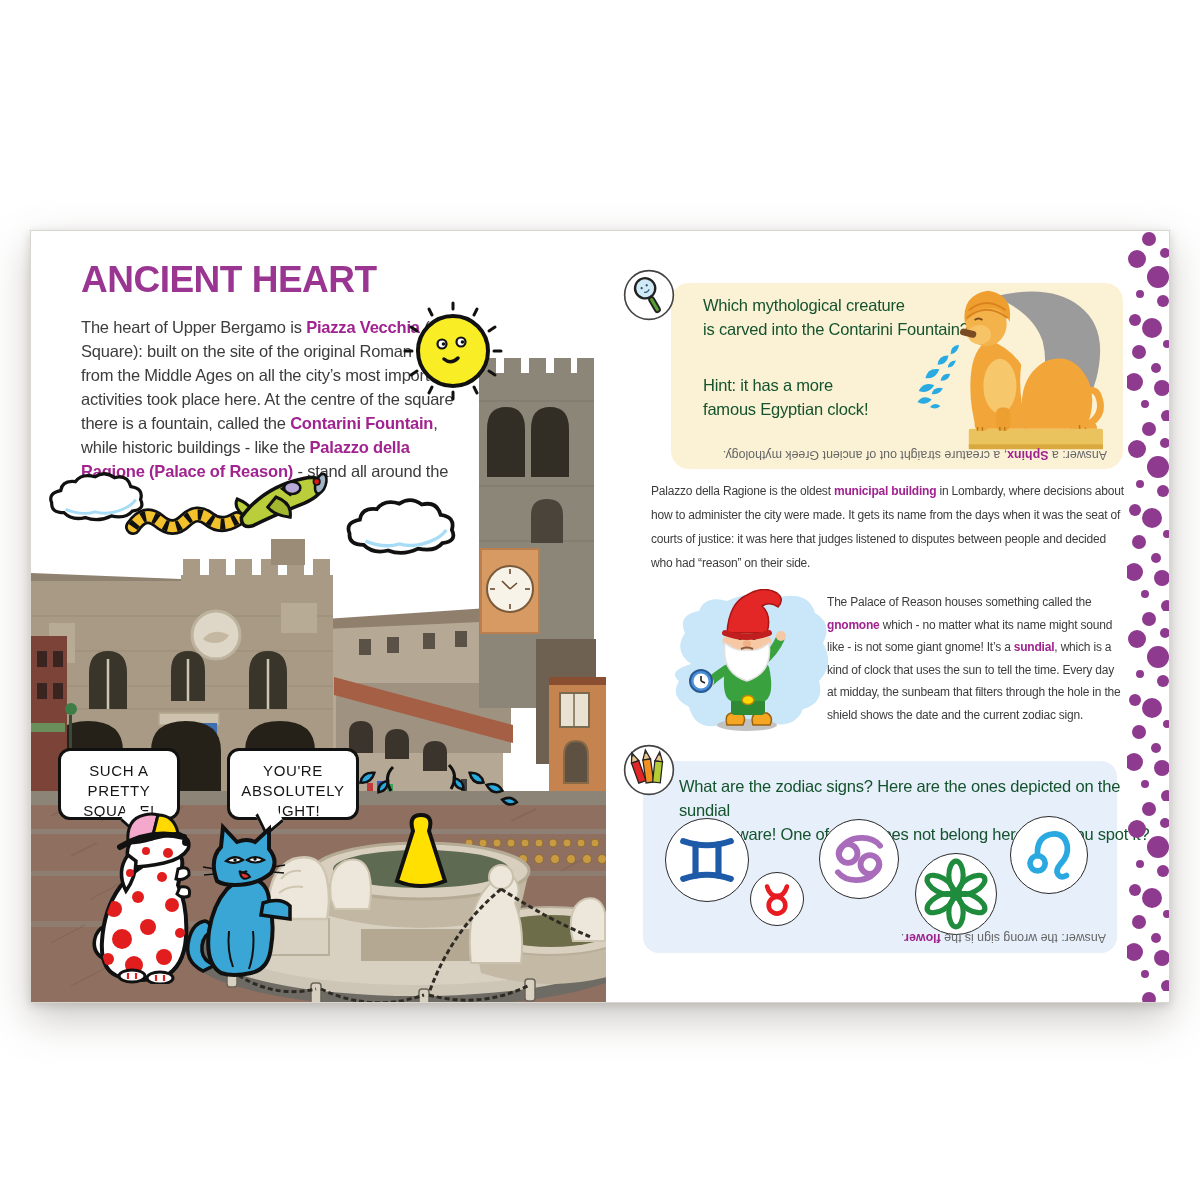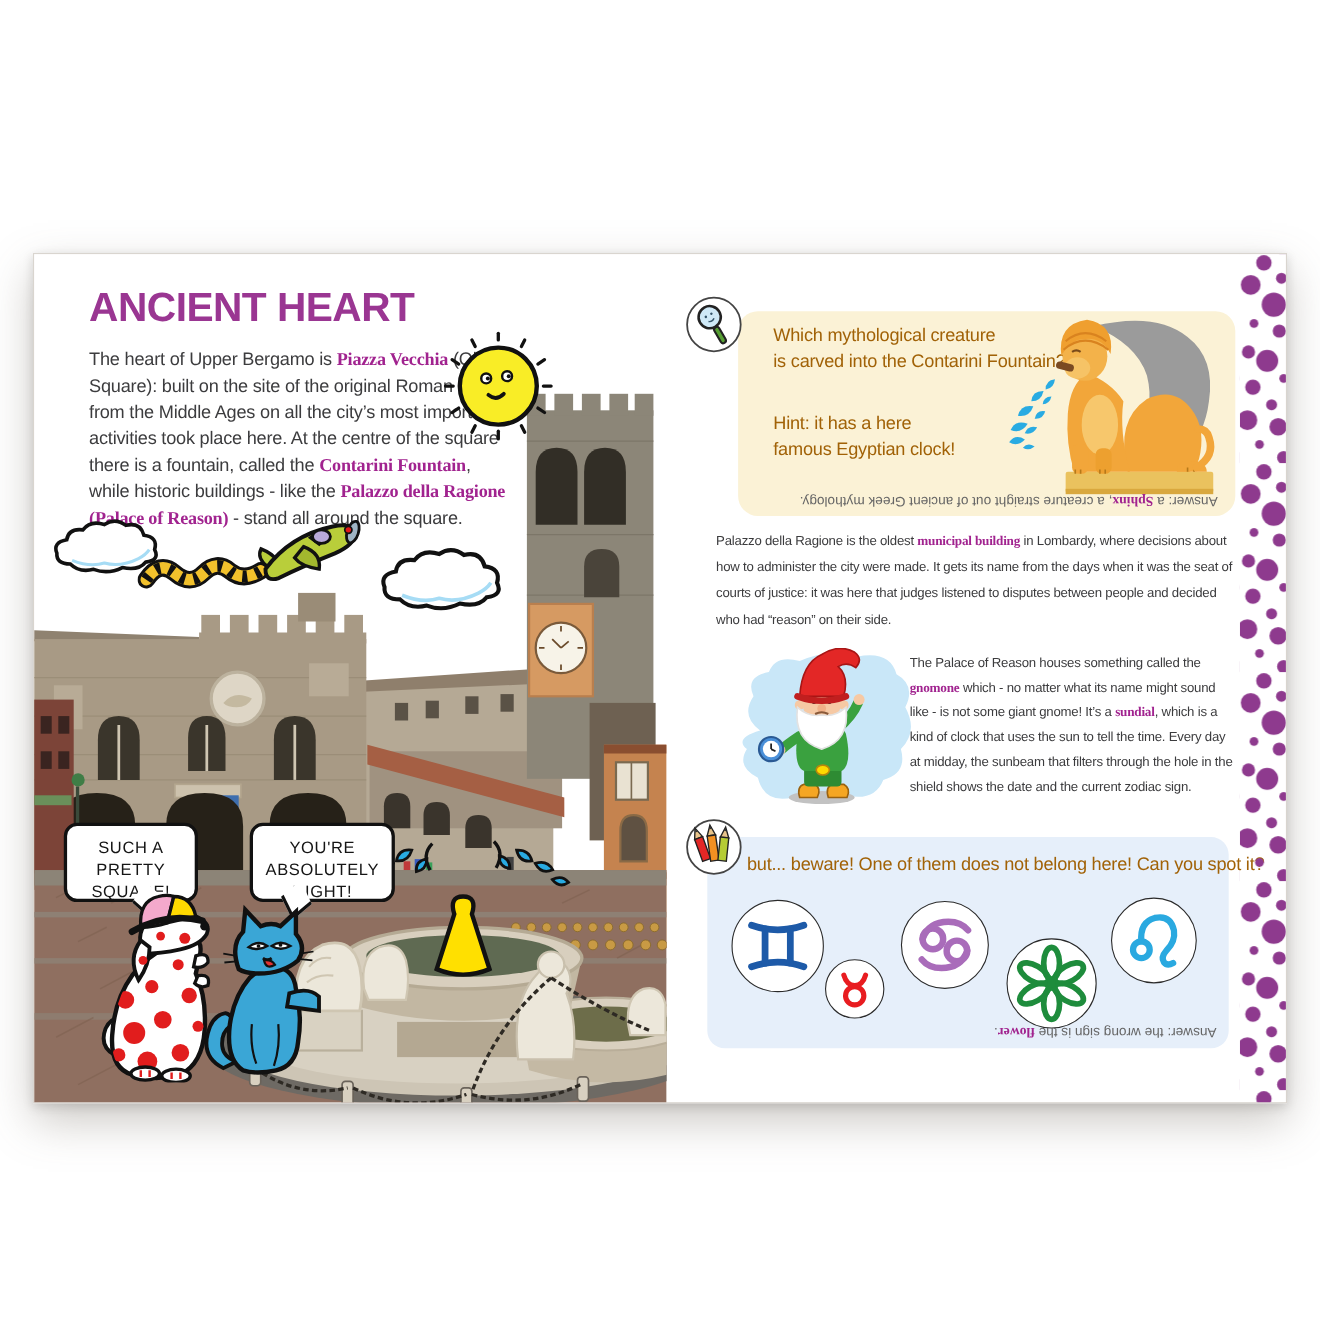--- a/index.html
+++ b/index.html
@@ -5,22 +5,22 @@
   html,body{margin:0;padding:0;background:#ffffff;}
   .stage{position:relative;width:1200px;height:1200px;background:#fff;overflow:hidden;
          font-family:"Liberation Sans",sans-serif;margin-top:17px;}
   .book-page{position:absolute;left:30px;top:213px;width:1140px;height:773px;background:#ffffff;
     border:1px solid #d9d5cf;box-sizing:border-box;overflow:hidden;
     box-shadow:0 16px 38px rgba(110,100,90,.35),0 3px 9px rgba(0,0,0,.15);}
   .abs{position:absolute;}
   .page-title{left:50px;top:28px;font-size:37px;font-weight:800;letter-spacing:-0.5px;color:#9a3692;}
   .body-text{color:#3c3c3e;font-size:16.5px;line-height:24px;letter-spacing:-0.2px;}
   .intro{left:50px;top:84px;width:384px;}
-  .hl{color:#a1238f;font-weight:700;font-family:Liberation Serif, serif;}
-  .q-text{color:#a16207;font-size:16.5px;line-height:24px;letter-spacing:-0.2px;}
+  .hl{color:#a1238f;font-weight:700;}
+  .q-text{color:#14532d;font-size:16.5px;line-height:24px;letter-spacing:-0.2px;}
   .panel{border-radius:18px;}
   .sphinx-panel{left:640px;top:52px;width:452px;height:186px;background:#fbf2d6;}
   .zodiac-panel{left:612px;top:530px;width:474px;height:192px;background:#e6effa;border-radius:16px;}
   .icon-circle{width:52px;height:52px;}
   .answer{font-size:12.4px;color:#666;transform:rotate(180deg);letter-spacing:0;}
   .answer .hl{font-weight:700;}
   .rt-par{left:620px;width:474px;font-size:12px;line-height:24px;}
   .gnome-par{left:796px;top:360px;width:298px;text-align:left;font-size:12px;line-height:22.5px;}
   .bubble{background:#fff;border:3.5px solid #111;border-radius:12px;color:#151515;
     font-size:15px;line-height:1.32;text-align:center;letter-spacing:.6px;font-weight:500;
@@ -412,21 +412,21 @@
       <circle cx="24" cy="17" r="1.2" fill="#35556a"></circle>
           <circle cx="30" cy="17" r="1.2" fill="#35556a"></circle>
       <path d="M24,22 Q27,24.5 30,22" stroke="#35556a" stroke-width="1.3" fill="none"></path>
     </g>
   </svg>
   <div class="abs q-text" style="left:672px;top:62px">
     <div>Which mythological creature</div>
     <div>is carved into the Contarini Fountain?</div>
   </div>
   <div class="abs q-text" style="left:672px;top:142px">
-    <div>Hint: it has a here</div>
+    <div>Hint: it has a more</div>
     <div>famous Egyptian clock!</div>
   </div>
 
   <svg class="abs" style="left:845px;top:52px" width="240" height="175" viewBox="0 0 240 180">
     <rect x="92" y="150" width="138" height="20" rx="2" fill="#eac25e"></rect>
     <rect x="92" y="166" width="138" height="5" fill="#d9a83e"></rect>
     <path d="M118,14 Q176,0 206,24 Q232,44 226,84 Q222,116 202,134 Q186,146 166,148 L158,118 Q176,92 168,60 Q158,30 118,14 Z" fill="#9b9b9b"></path>
     <path d="M150,150 Q138,102 168,82 Q194,70 210,92 Q222,108 218,132 Q216,146 208,150 Z" fill="#f2a63a"></path>
     <path d="M112,58 Q96,68 94,96 Q92,124 100,150 L152,150 Q142,112 146,84 Q134,66 112,58 Z" fill="#f2a63a"></path>
     <ellipse cx="124" cy="106" rx="17" ry="28" fill="#f7c76c"></ellipse>
@@ -508,20 +508,21 @@
       <polygon points="24.8,10 27.2,10 26,6.5" fill="#333"></polygon>
       <rect x="22" y="16" width="8" height="24" fill="#f29022" stroke="#222" stroke-width="1.3"></rect>
     </g>
     <g transform="rotate(6 36 28)">
       <polygon points="32,18 40,18 36,8" fill="#e8c48a" stroke="#222" stroke-width="1.3"></polygon>
       <polygon points="34.8,12 37.2,12 36,8.5" fill="#333"></polygon>
       <rect x="32" y="18" width="8" height="22" fill="#b5cc34" stroke="#222" stroke-width="1.3"></rect>
     </g>
   </svg>
   <div class="abs q-text" style="left:648px;top:543px">
+    <div>What are the zodiac signs? Here are the ones depicted on the sundial</div>
     <div>but... beware! One of them does not belong here! Can you spot it?</div>
   </div>
 
   <div class="sign" style="left: 634px; top: 587px; width: 84px; height: 84px; --c: #1d5aa8;">
     <svg viewBox="-50 -50 100 100">
           <g class="stroked">
       <path d="M-29,-23 Q0,-13 29,-23"></path>
             <path d="M-29,23 Q0,13 29,23"></path>
       <path d="M-14,-19 L-14,19"></path>
             <path d="M14,-19 L14,19"></path>

